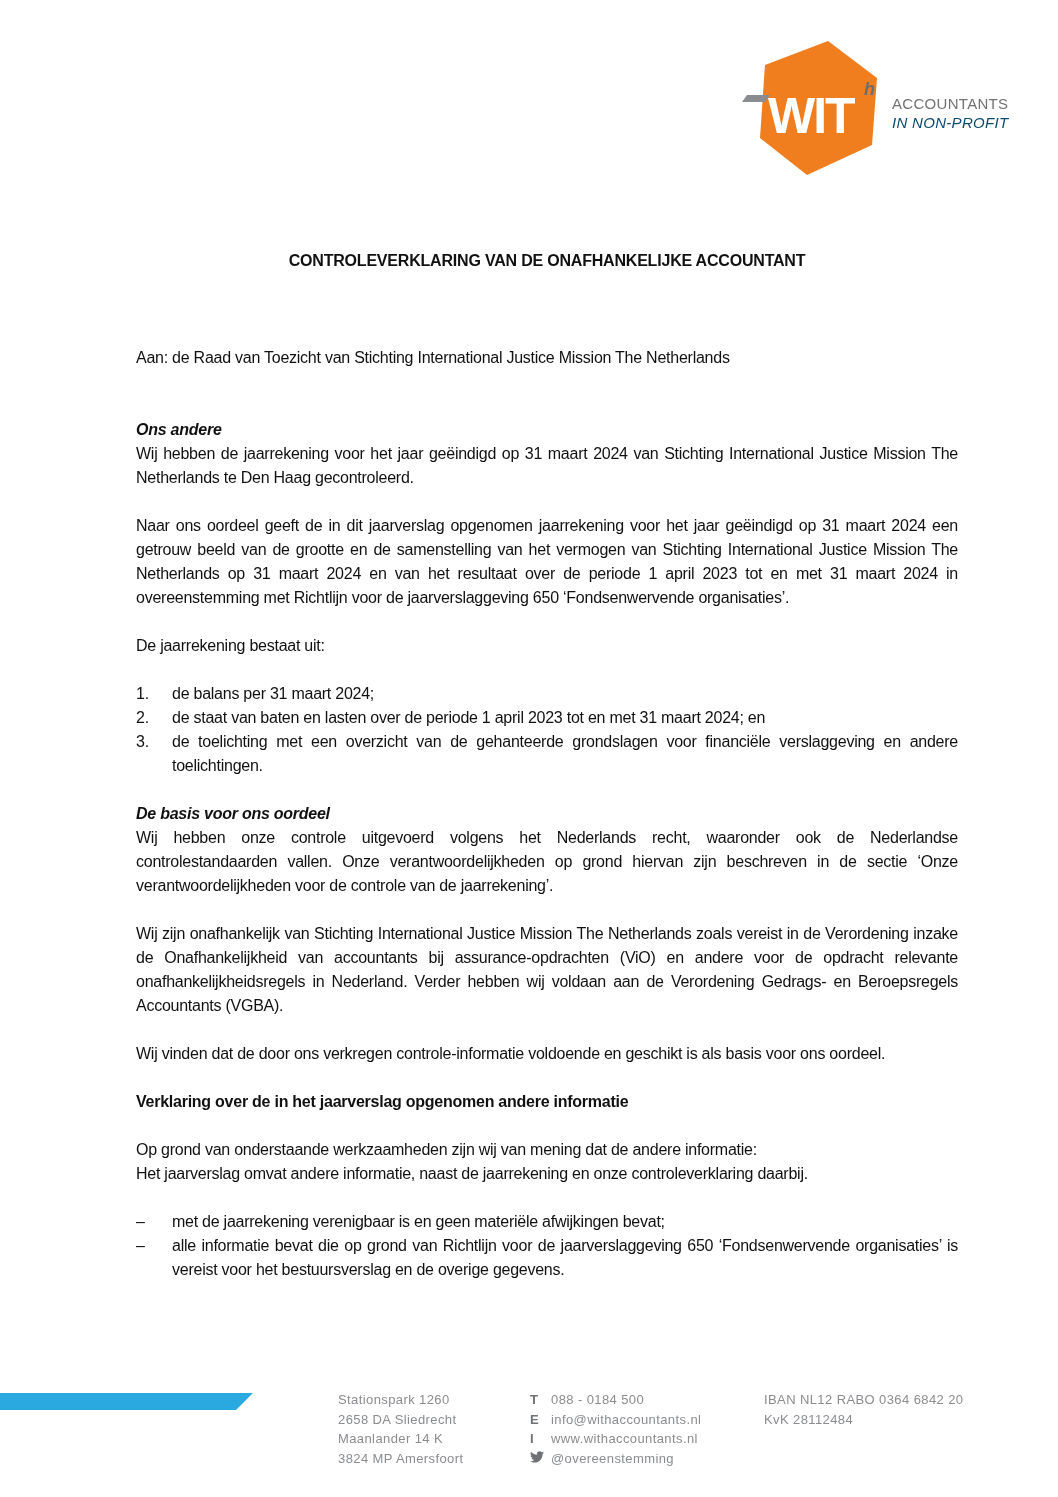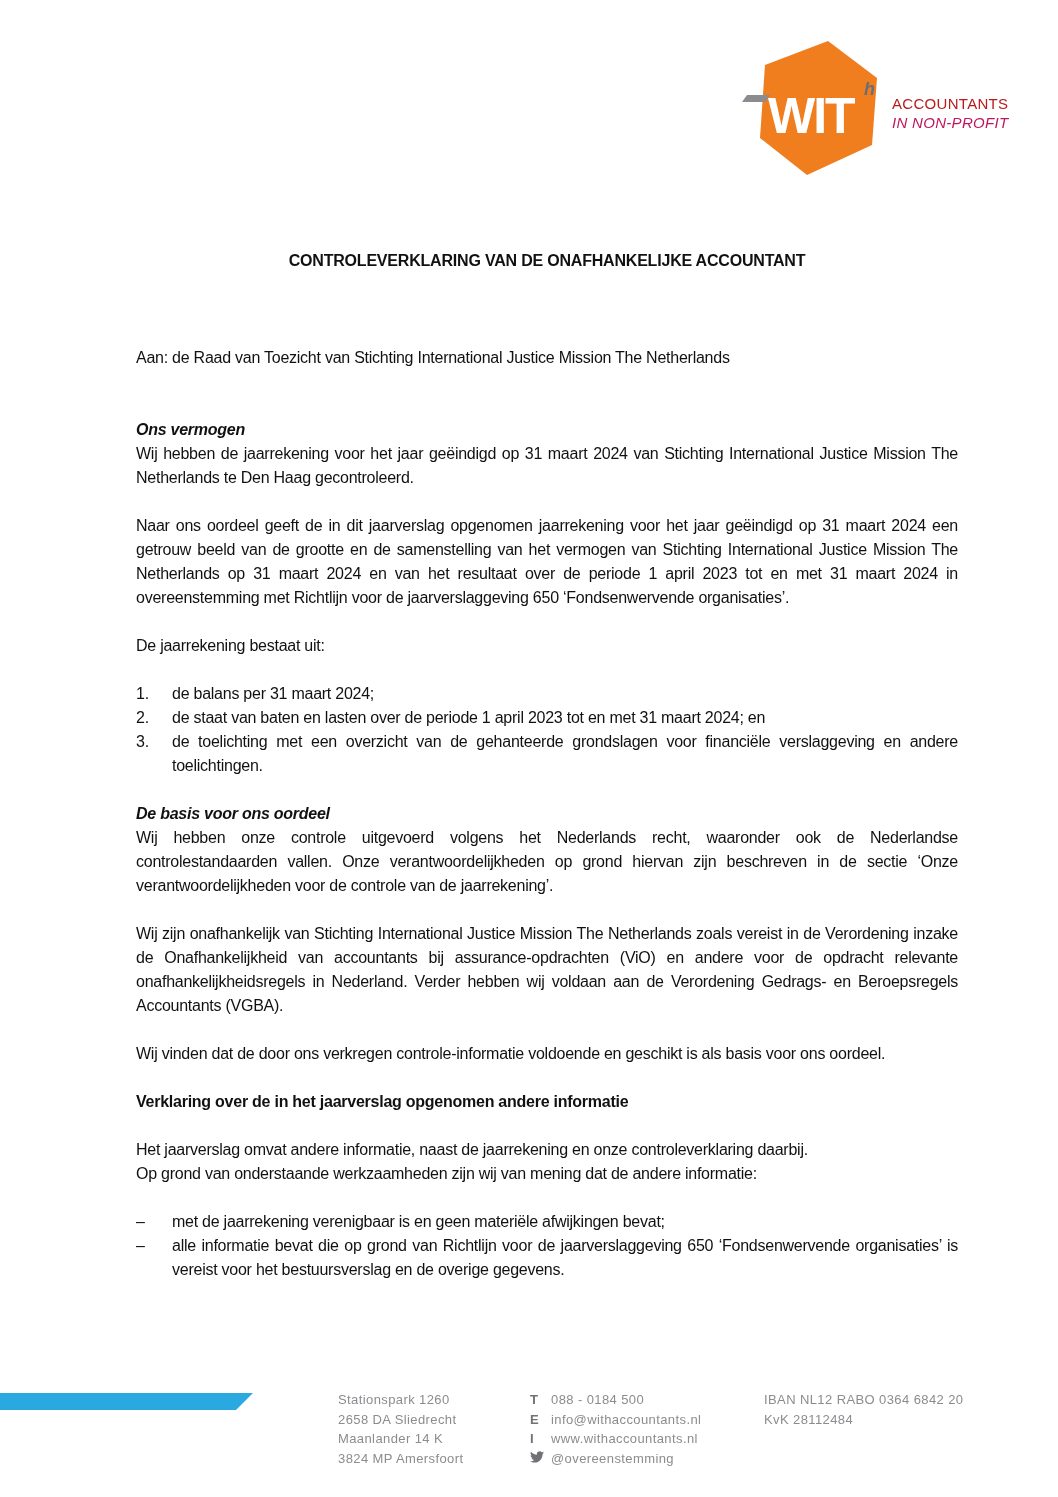--- a/index.html
+++ b/index.html
@@ -1,21 +1,21 @@
 <!DOCTYPE html>
 <html><head>
 <meta charset="utf-8">
 <style>
   html, body { margin:0; padding:0; background:#ffffff; }
   body { width:1058px; height:1497px; position:relative; overflow:hidden;
          font-family:"Liberation Sans", sans-serif; color:#111; }
   .logo { position:absolute; left:740px; top:35px; width:290px; height:150px; }
   .logo svg { position:absolute; left:0; top:0; }
-  .logo-sub1 { position:absolute; left:152px; top:60px; font-size:15px; color:#b91c1c; letter-spacing:0.3px; }
-  .logo-sub2 { position:absolute; left:152px; top:79px; font-size:15px; color:#be185d; font-style:italic; letter-spacing:0.3px; }
+  .logo-sub1 { position:absolute; left:152px; top:60px; font-size:15px; color:#737373; letter-spacing:0.3px; }
+  .logo-sub2 { position:absolute; left:152px; top:79px; font-size:15px; color:#0c4a6e; font-style:italic; letter-spacing:0.3px; }
   .title { position:absolute; left:0; width:1094px; top:252px; text-align:center; font-weight:bold; font-size:16px; letter-spacing:-0.2px; }
   .content { position:absolute; left:136px; top:346px; width:822px; font-size:16px; line-height:24px; letter-spacing:-0.25px; }
   .content p { margin:0; text-align:justify; }
   .gap { height:24px; }
   .h-bold { font-weight:bold; }
   .h-ital { font-weight:bold; font-style:italic; }
   .list-item { display:flex; text-align:justify; }
   .list-item .marker { width:36px; flex:0 0 36px; }
   .list-item .txt { flex:1; text-align:justify; }
   .footer-bar { position:absolute; left:0; top:1393px; }
@@ -39,21 +39,21 @@
   <div class="logo-sub1">ACCOUNTANTS</div>
   <div class="logo-sub2">IN NON-PROFIT</div>
 </div>
 
 <div class="title">CONTROLEVERKLARING VAN DE ONAFHANKELIJKE ACCOUNTANT</div>
 
 <div class="content">
   <p>Aan: de Raad van Toezicht van Stichting International Justice Mission The Netherlands</p>
   <div class="gap"></div>
   <div class="gap"></div>
-  <p class="h-ital">Ons vermogen</p>
+  <p class="h-ital">Ons andere</p>
   <p>Wij hebben de jaarrekening voor het jaar geëindigd op 31 maart 2024 van Stichting International Justice Mission The Netherlands te Den Haag gecontroleerd.</p>
   <div class="gap"></div>
   <p>Naar ons oordeel geeft de in dit jaarverslag opgenomen jaarrekening voor het jaar geëindigd op 31 maart 2024 een getrouw beeld van de grootte en de samenstelling van het vermogen van Stichting International Justice Mission The Netherlands op 31 maart 2024 en van het resultaat over de periode 1 april 2023 tot en met 31 maart 2024 in overeenstemming met Richtlijn voor de jaarverslaggeving 650 ‘Fondsenwervende organisaties’.</p>
   <div class="gap"></div>
   <p>De jaarrekening bestaat uit:</p>
   <div class="gap"></div>
   <div>
     <div class="list-item">
       <span class="marker">1.</span>
       <span class="txt">de balans per 31 maart 2024;</span>
@@ -70,22 +70,22 @@
   <div class="gap"></div>
   <p class="h-ital">De basis voor ons oordeel</p>
   <p>Wij hebben onze controle uitgevoerd volgens het Nederlands recht, waaronder ook de Nederlandse controlestandaarden vallen. Onze verantwoordelijkheden op grond hiervan zijn beschreven in de sectie ‘Onze verantwoordelijkheden voor de controle van de jaarrekening’.</p>
   <div class="gap"></div>
   <p>Wij zijn onafhankelijk van Stichting International Justice Mission The Netherlands zoals vereist in de Verordening inzake de Onafhankelijkheid van accountants bij assurance-opdrachten (ViO) en andere voor de opdracht relevante onafhankelijkheidsregels in Nederland. Verder hebben wij voldaan aan de Verordening Gedrags- en Beroepsregels Accountants (VGBA).</p>
   <div class="gap"></div>
   <p>Wij vinden dat de door ons verkregen controle-informatie voldoende en geschikt is als basis voor ons oordeel.</p>
   <div class="gap"></div>
   <p class="h-bold">Verklaring over de in het jaarverslag opgenomen andere informatie</p>
   <div class="gap"></div>
+  <p style="text-align:left">Op grond van onderstaande werkzaamheden zijn wij van mening dat de andere informatie:</p>
   <p style="text-align:left">Het jaarverslag omvat andere informatie, naast de jaarrekening en onze controleverklaring daarbij.</p>
-  <p style="text-align:left">Op grond van onderstaande werkzaamheden zijn wij van mening dat de andere informatie:</p>
   <div class="gap"></div>
   <div>
     <div class="list-item">
       <span class="marker">–</span>
       <span class="txt">met de jaarrekening verenigbaar is en geen materiële afwijkingen bevat;</span>
     </div>
     <div class="list-item">
       <span class="marker">–</span>
       <span class="txt">alle informatie bevat die op grond van Richtlijn voor de jaarverslaggeving 650 ‘Fondsenwervende organisaties’ is vereist voor het bestuursverslag en de overige gegevens.</span>
     </div>

